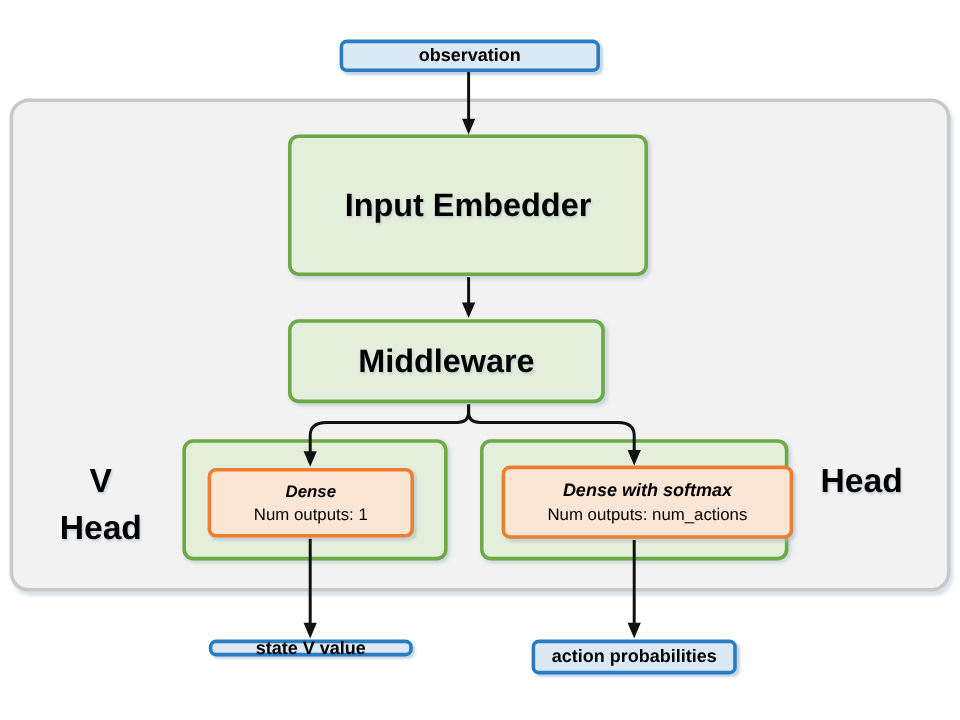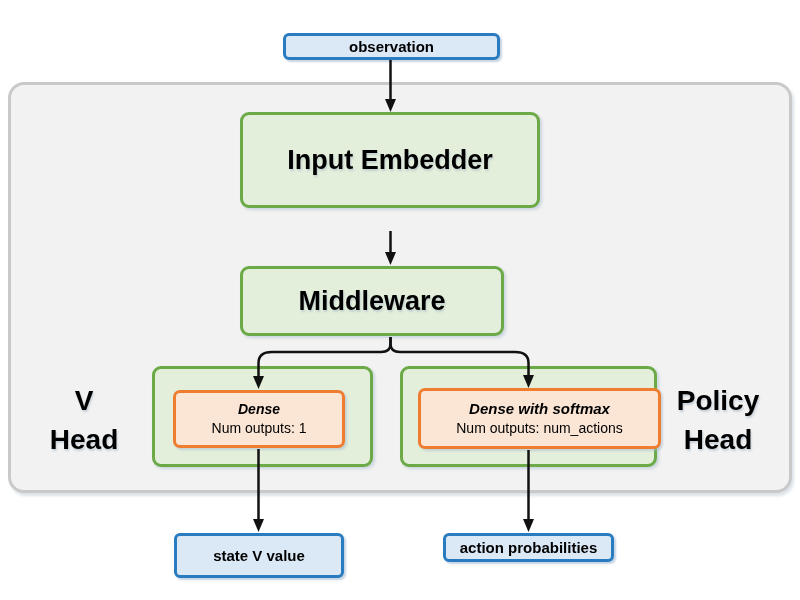--- a/index.html
+++ b/index.html
@@ -65,21 +65,21 @@
 </style>
 </head>
 <body>
 
 <div class="abs outer"></div>
 
 <div class="abs io-box" style="left:283px;top:33px;width:217px;height:27px;">
   <span>observation</span>
 </div>
 
-<div class="abs block" style="left:240px;top:112px;width:300px;height:96px;">
+<div class="abs block" style="left:240px;top:112px;width:300px;height:118px;">
   <span>Input Embedder</span>
 </div>
 
 <div class="abs block" style="left:240px;top:266px;width:264px;height:70px;">
   <span>Middleware</span>
 </div>
 
 <div class="abs block head-block" style="left:152px;top:366px;width:221px;height:101px;"></div>
 <div class="abs layer" style="left:173px;top:390px;width:172px;height:58px;">
   <span class="title">Dense</span>
@@ -89,25 +89,24 @@
   <div>V</div>
   <div>Head</div>
 </div>
 
 <div class="abs block head-block" style="left:400px;top:366px;width:257px;height:101px;"></div>
 <div class="abs layer" style="left:418px;top:388px;width:243px;height:61px;">
   <span class="title" style="font-size:15px;">Dense with softmax</span>
   <span class="sub">Num outputs: num_actions</span>
 </div>
 <div class="abs head-label" style="left:657px;top:381px;width:122px;">
-  <div>Policy</div>
   <div>Head</div>
 </div>
 
-<div class="abs io-box" style="left:174px;top:533px;width:170px;height:45px;">
+<div class="abs io-box" style="left:174px;top:533px;width:170px;height:14px;">
   <span>state V value</span>
 </div>
 <div class="abs io-box" style="left:443px;top:533px;width:171px;height:29px;">
   <span>action probabilities</span>
 </div>
 
 <svg class="abs arrows" viewBox="0 0 800 600" xmlns="http://www.w3.org/2000/svg">
   <g stroke="#111111" stroke-width="2.5" fill="none">
 
     <path d="M390.5,60 V100"></path>

